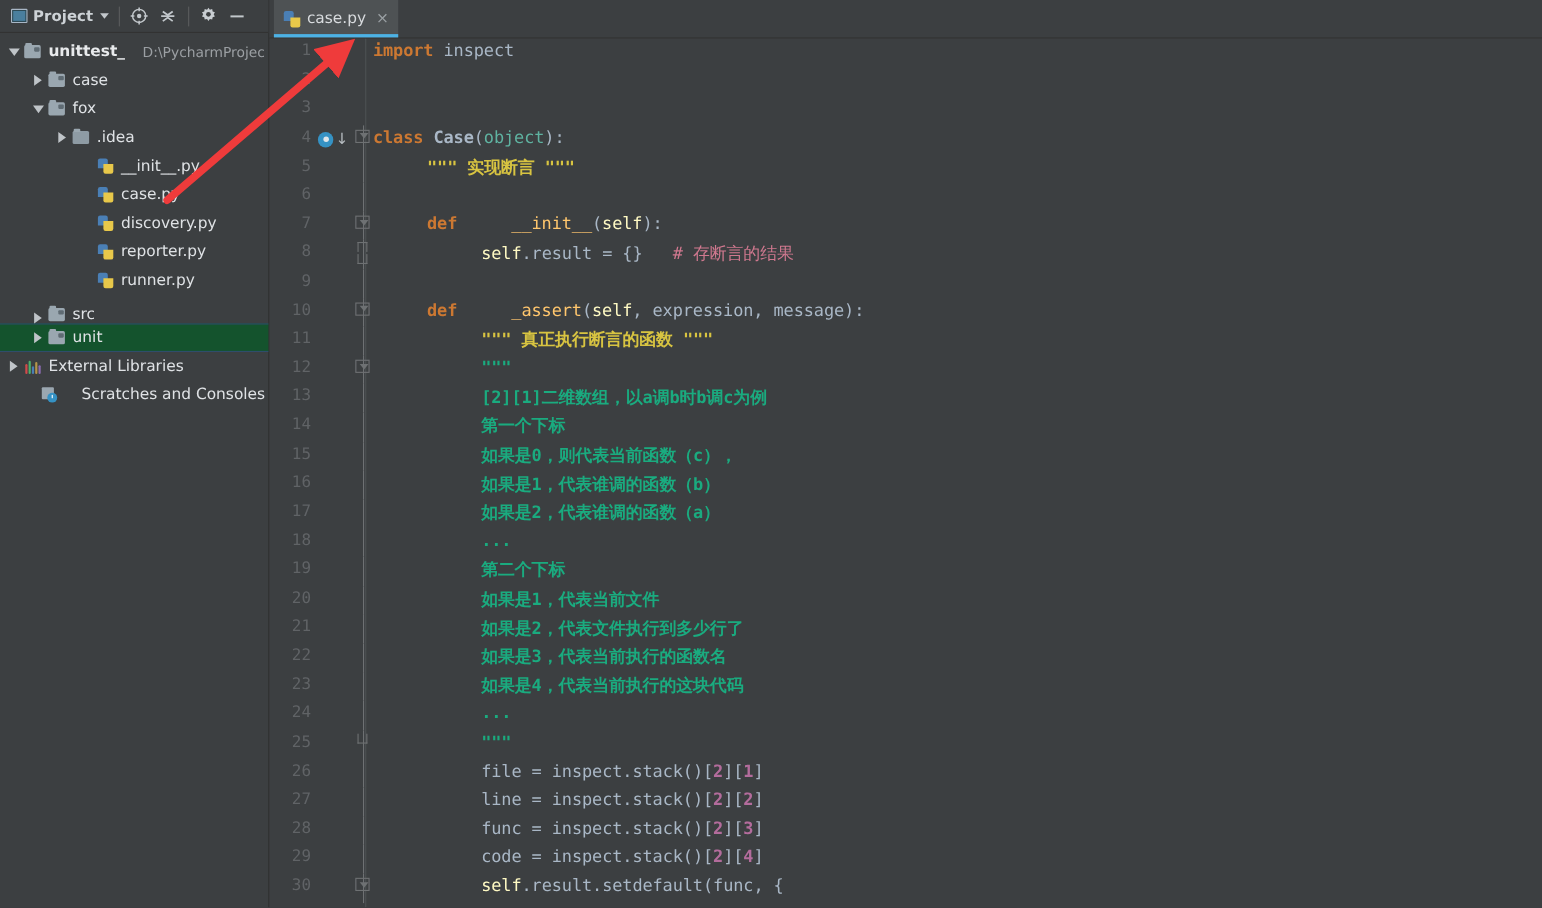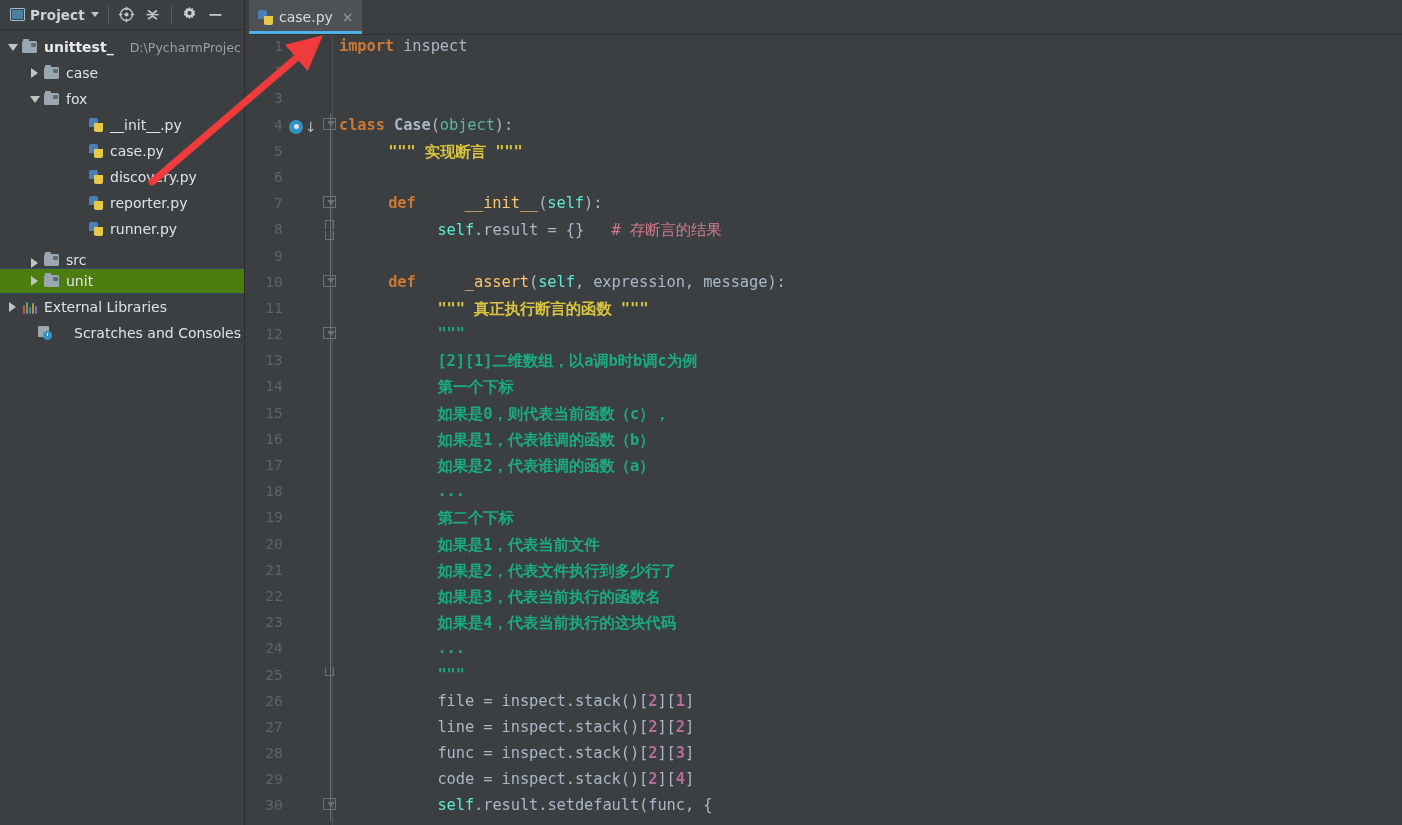--- a/index.html
+++ b/index.html
@@ -34,21 +34,21 @@
   .caret-d{width:0;height:0;border-left:4px solid transparent;border-right:4px solid transparent;
     border-top:5px solid #c3c8cc;margin-left:1px;}
   .tb-sep{width:1px;height:18px;background:#5a5d5e;margin:0 5px;}
   .tb-btn{width:26px;height:24px;display:flex;align-items:center;justify-content:center;cursor:default;}
 
   .tree{padding-top:4px;font-size:13.6px;color:#d6d9dc;}
   .row{
     height:26px;display:flex;align-items:center;white-space:nowrap;
     padding-left:4px;box-sizing:border-box;cursor:default;
   }
-  .row.sel{background:#4d7c0f;border-top:1px solid #2f4d6b;border-bottom:1px solid #2f4d6b;}
+  .row.sel{background:#14532d;border-top:1px solid #2f4d6b;border-bottom:1px solid #2f4d6b;}
   .arrow{width:17px;display:flex;align-items:center;justify-content:center;flex:0 0 17px;}
   .arrow i{display:block;width:0;height:0;}
   .arrow.closed i{border-top:5px solid transparent;border-bottom:5px solid transparent;border-left:7px solid #bfc4c8;}
   .arrow.open i{border-left:5px solid transparent;border-right:5px solid transparent;border-top:7px solid #bfc4c8;}
   .ico{flex:0 0 18px;width:18px;height:16px;margin-right:5px;position:relative;}
   .lbl{font-size:14px;color:#dfe2e5;}
   .lbl.b{font-weight:700;color:#e8eaec;}
   .sub{font-size:12.6px;color:#9b9fa3;margin-left:16px;}
 
   
@@ -95,21 +95,21 @@
     position:absolute;left:94px;top:2px;
     font-family:"DejaVu Sans Mono","Liberation Mono",monospace;
     font-size:15.4px;letter-spacing:-.1px;
   }
   
   .k{color:#cc7832;font-weight:700;}
   .de{color:#ffc66d;margin-left:40px;}
   .cls{color:#a9b7c6;font-weight:700;}
   .tealc{color:#5fb3a1;}
   .id{color:#a9b7c6;}
-  .slf{color:#5eead4;}
+  .slf{color:#fef9c3;}
   .brk{color:#a9b7c6;}
   .str-y{color:#d8c441;font-weight:700;}
   .str-g{color:#1aab7f;font-weight:700;}
   .cmt{color:#d0788f;}
   .punc{color:#a9b7c6;}
   .numpink{color:#b36c9c;font-weight:700;}
 
   
   .fold{position:absolute;left:78px;width:14px;top:0;height:26.2px;}
   .fold .vline{position:absolute;left:6.5px;top:0;bottom:0;width:1px;background:#6e7173;}
@@ -202,20 +202,29 @@
         <div class="row" style="padding-left: 26px;">
           <span class="arrow open">
             <i></i>
           </span>
           <span class="ico">
             <span class="f-fold">
               <span class="tab2"></span>
             </span>
           </span>
           <span class="lbl">fox</span>
+        </div>
+        <div class="row" style="padding-left: 48px;">
+          <span class="arrow closed">
+            <i></i>
+          </span>
+          <span class="ico">
+            <span class="f-fold plain"></span>
+          </span>
+          <span class="lbl">.idea</span>
         </div>
         <div class="row" style="padding-left: 70px;">
           <span class="arrow none"></span>
           <span class="ico">
             <span class="f-py">
               <span class="pb"></span>
               <span class="py2"></span>
             </span>
           </span>
           <span class="lbl">__init__.py</span>

